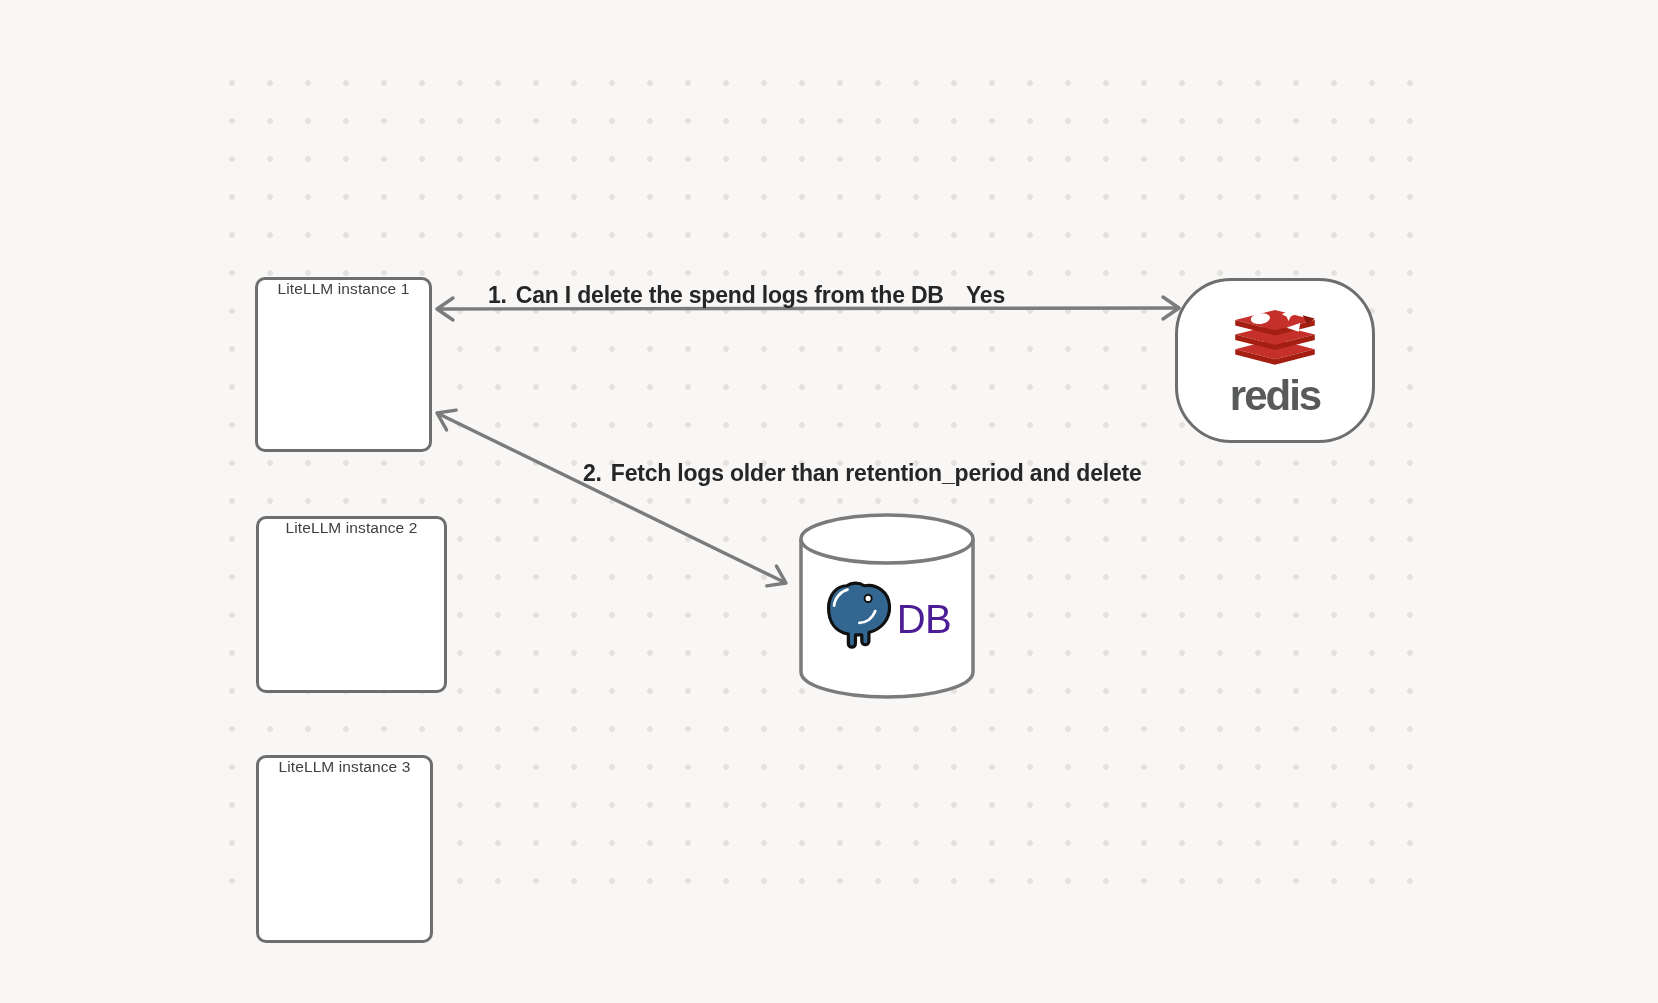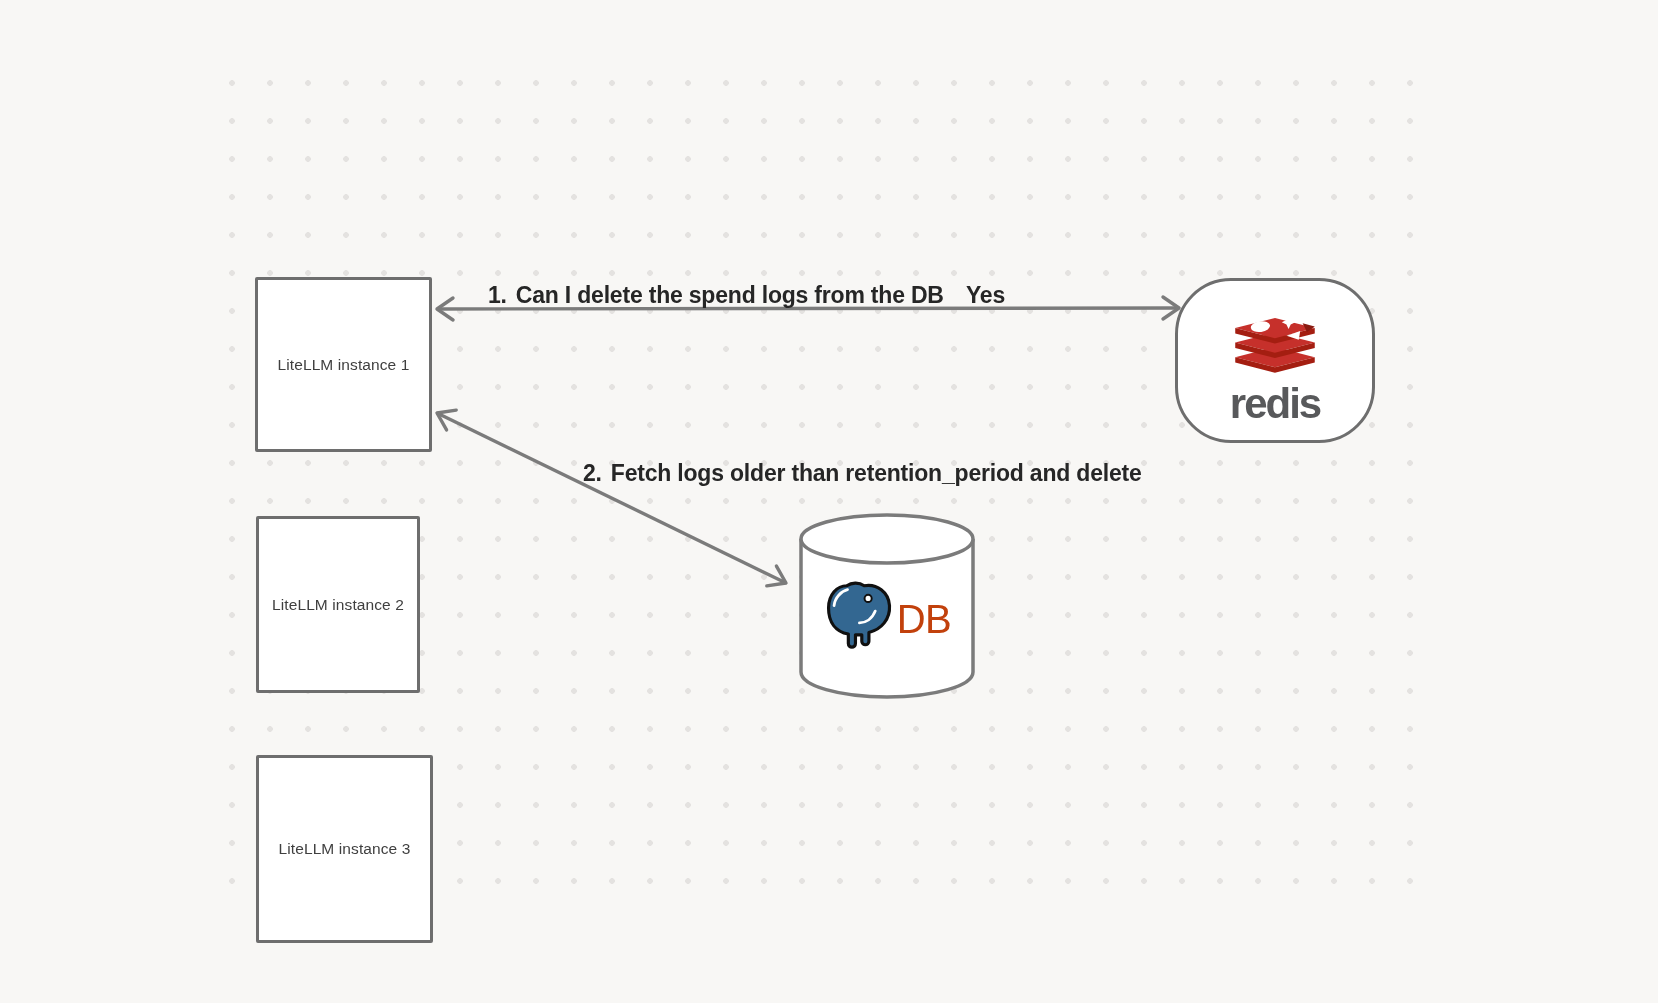--- a/index.html
+++ b/index.html
@@ -21,41 +21,40 @@
     left: 213px; top: 64px;
     width: 1217px; height: 837px;
     background-image: radial-gradient(circle, #e4e2e0 2.6px, rgba(0,0,0,0) 3.1px);
     background-size: 38px 38px;
     background-position: 0 0;
   }
   .inst-box {
     position: absolute;
     background: #ffffff;
     border: 3px solid #6e6e6e;
-    border-radius: 2px;
+    border-radius: 10px;
     display: flex;
-    align-items: center;
     justify-content: center;
   }
   .inst-label {
     font-size: 15.5px;
     color: #3f3f3f;
     letter-spacing: 0.1px;
   }
   .redis-node {
     position: absolute;
     left: 1175px; top: 278px;
     width: 200px; height: 165px;
     background: #ffffff;
     border: 3px solid #6e6e6e;
     border-radius: 56px;
     display: flex;
     flex-direction: column;
     align-items: center;
-    padding-top: 33px;
+    padding-top: 25px;
   }
   .redis-wordmark {
     font-size: 42px;
     font-weight: 700;
     letter-spacing: -2px;
     color: #58595b;
     line-height: 1;
     margin-top: 5px;
   }
   .db-node {
@@ -68,21 +67,21 @@
     position: absolute;
     left: 10px; top: 66px;
     width: 160px; height: 82px;
     display: flex;
     align-items: center;
     justify-content: center;
   }
   .db-label {
     font-size: 40px;
     font-weight: 500;
-    color: #c2410c;
+    color: #4c1d95;
     letter-spacing: -0.5px;
     margin-left: -2px;
     text-align: center;
   }
   .arrows {
     position: absolute;
     left: 0; top: 0;
     width: 1658px; height: 1003px;
     pointer-events: none;
   }
@@ -101,21 +100,21 @@
 <body>
 
 <div class="canvas">
 
   <div class="dots"></div>
 
   <div class="inst-box" style="left:255px;top:277px;width:177px;height:175px">
     <span class="inst-label">LiteLLM instance 1</span>
   </div>
 
-  <div class="inst-box" style="left:256px;top:516px;width:164px;height:177px">
+  <div class="inst-box" style="left:256px;top:516px;width:191px;height:177px">
     <span class="inst-label">LiteLLM instance 2</span>
   </div>
 
   <div class="inst-box" style="left:256px;top:755px;width:177px;height:188px">
     <span class="inst-label">LiteLLM instance 3</span>
   </div>
 
   <div class="redis-node">
     <svg width="88" height="64" viewBox="0 0 90 66">
 

